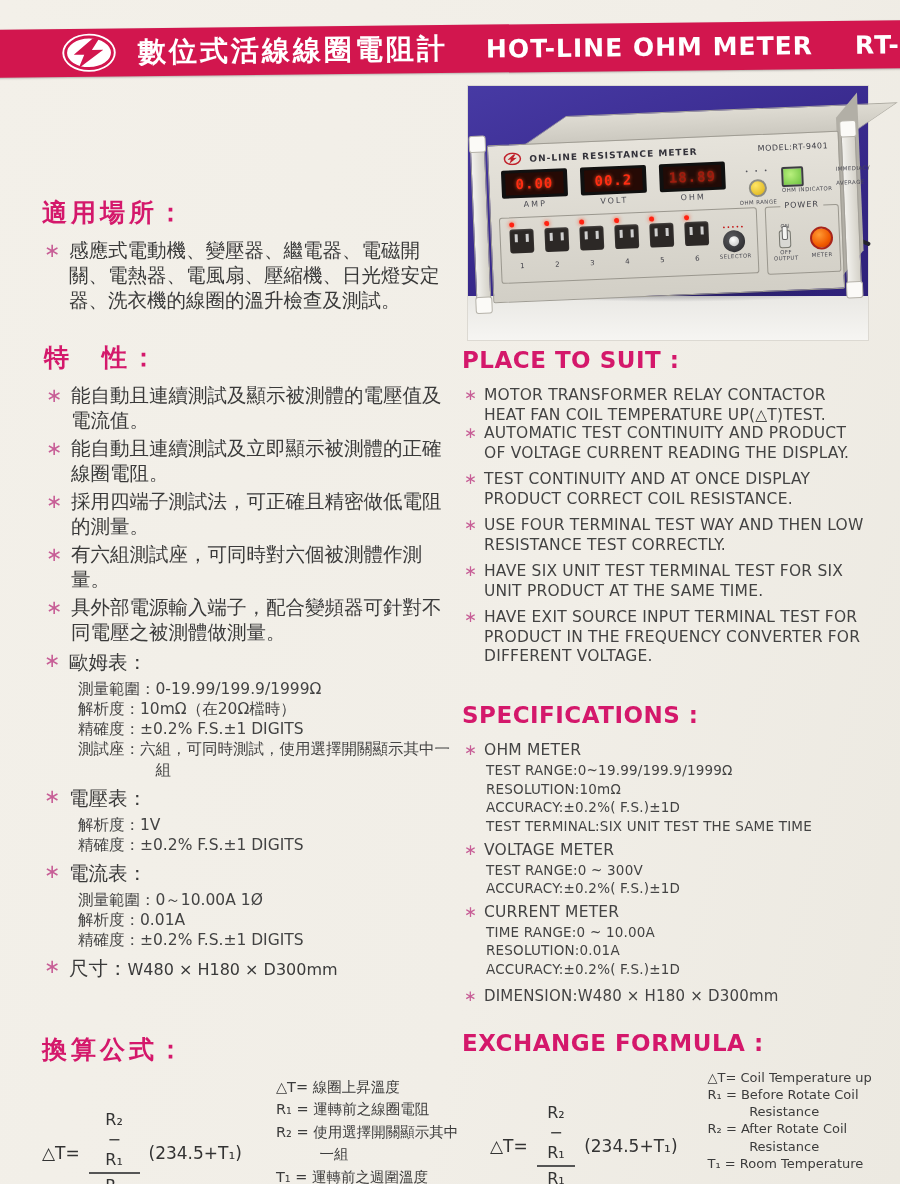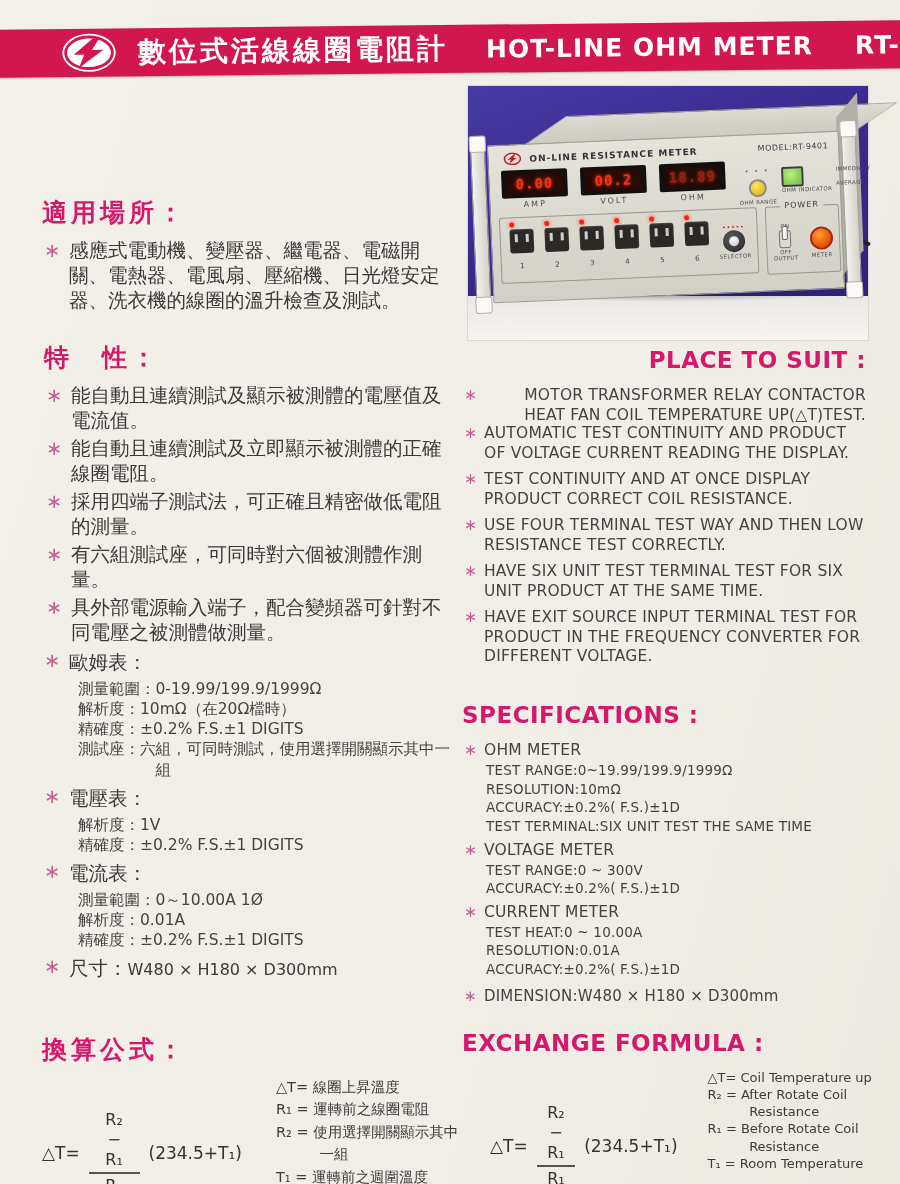--- a/index.html
+++ b/index.html
@@ -307,21 +307,21 @@
       </div>
       <div class="legend-cn">
         <div>△T= 線圈上昇溫度</div>
         <div>R₁ = 運轉前之線圈電阻</div>
         <div>R₂ = 使用選擇開關顯示其中一組</div>
         <div>T₁ = 運轉前之週圍溫度</div>
       </div>
     </div>
   </div>
 
-  <div class="sec" style="left:462px;top:347px;width:404px;text-align:right;">
+  <div class="sec" style="left:462px;top:347px;width:404px;">
     <h2 class="h-en">PLACE TO SUIT :</h2>
     <div class="b-en"><span class="ast">∗</span><span>MOTOR TRANSFORMER RELAY CONTACTOR HEAT FAN COIL TEMPERATURE UP(△T)TEST.</span></div>
   </div>
 
   <div class="sec" style="left:462px;top:424px;width:404px;">
     <div class="b-en"><span class="ast">∗</span><span>AUTOMATIC TEST CONTINUITY AND PRODUCT OF VOLTAGE CURRENT READING THE DISPLAY.</span></div>
     <div class="b-en"><span class="ast">∗</span><span>TEST CONTINUITY AND AT ONCE DISPLAY PRODUCT CORRECT COIL RESISTANCE.</span></div>
     <div class="b-en"><span class="ast">∗</span><span>USE FOUR TERMINAL TEST WAY AND THEN LOW RESISTANCE TEST CORRECTLY.</span></div>
     <div class="b-en"><span class="ast">∗</span><span>HAVE SIX UNIT TEST TERMINAL TEST FOR SIX UNIT PRODUCT AT THE SAME TIME.</span></div>
     <div class="b-en"><span class="ast">∗</span><span>HAVE EXIT SOURCE INPUT TERMINAL TEST FOR PRODUCT IN THE FREQUENCY CONVERTER FOR DIFFERENT VOLTAGE.</span></div>
@@ -336,21 +336,21 @@
       <div class="g-line-en">ACCURACY:±0.2%( F.S.)±1D</div>
       <div class="g-line-en">TEST TERMINAL:SIX UNIT TEST THE SAME TIME</div>
     </div>
     <div class="g">
       <div class="g-name-en"><span class="ast">∗</span><span>VOLTAGE METER</span></div>
       <div class="g-line-en">TEST RANGE:0 ~ 300V</div>
       <div class="g-line-en">ACCURACY:±0.2%( F.S.)±1D</div>
     </div>
     <div class="g">
       <div class="g-name-en"><span class="ast">∗</span><span>CURRENT METER</span></div>
-      <div class="g-line-en">TEST HEAT:0 ~ 10.00A</div>
+      <div class="g-line-en">TIME RANGE:0 ~ 10.00A</div>
       <div class="g-line-en">RESOLUTION:0.01A</div>
       <div class="g-line-en">ACCURACY:±0.2%( F.S.)±1D</div>
     </div>
     <div class="g-name-en" style="font-size:15px;margin-top:8px;">
       <span class="ast">∗</span><span>DIMENSION:W480 × H180 × D300mm</span>
     </div>
   </div>
 
   <div class="sec" style="left:462px;top:1030px;width:430px;">
     <h2 class="h-en">EXCHANGE FORMULA :</h2>
@@ -358,20 +358,20 @@
       <div class="formula">
         <span>△T=</span>
         <span class="frac">
           <span class="num">R₂ − R₁</span>
           <span class="den">R₁</span>
         </span>
         <span>(234.5+T₁)</span>
       </div>
       <div class="legend-en">
         <div>△T= Coil Temperature up</div>
+        <div>R₁ = Before Rotate Coil Resistance</div>
         <div>R₂ = After Rotate Coil Resistance</div>
-        <div>R₁ = Before Rotate Coil Resistance</div>
         <div>T₁ = Room Temperature</div>
       </div>
     </div>
   </div>
 
 </div>
 
 </body></html>

